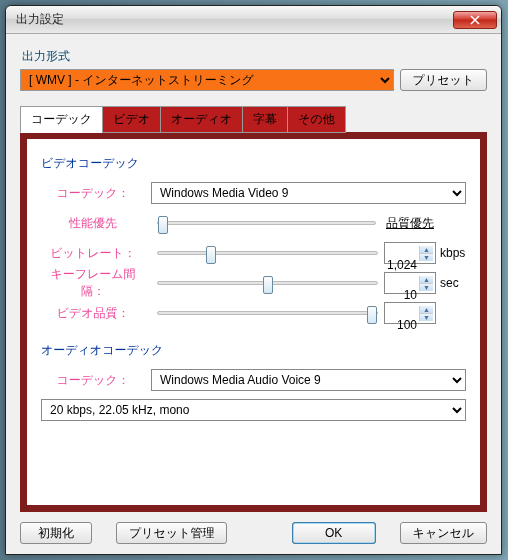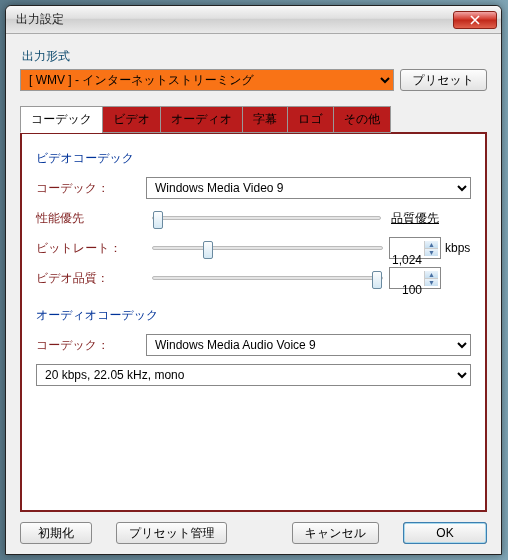--- a/index.html
+++ b/index.html
@@ -11,25 +11,25 @@
 .close-btn svg { width: 10px; height: 10px; }
 .client { flex: 1; padding: 10px 14px 10px 14px; display: flex; flex-direction: column; background: #f0f0f0; }
 .section-label { margin: 4px 0 4px 2px; color: #0c4a6e; }
 .row { display: flex; align-items: center; gap: 6px; }
 select.main-select { flex: 1; height: 22px; border: 1px solid #999; background: #f97316; padding: 0 4px; }
 .btn { height: 22px; padding: 0 12px; background: linear-gradient(to bottom, #fdfdfd, #e3e3e3); border: 1px solid #8a8a8a; border-radius: 3px; cursor: pointer; display: flex; align-items: center; justify-content: center; min-width: 72px; text-align: center; }
 .btn.default { outline: 1px solid #3c7fb1; outline-offset: -1px; box-shadow: inset 0 0 0 1px #a8d8eb; }
 .tabstrip { display: flex; margin-top: 14px; position: relative; top: 1px; z-index: 2; }
 .tab { padding: 4px 10px; border: 1px solid #999; background: #b91c1c; margin-right: -1px; cursor: pointer; }
 .tab.active { background: #fff; border-bottom: 1px solid #fff; }
-.tabpanel { flex: 1; border: 2px solid #7f1d1d; background: #fff; padding: 16px 14px; position: relative; z-index: 1; }
+.tabpanel { flex: 1; border: 7px solid #7f1d1d; background: #fff; padding: 16px 14px; position: relative; z-index: 1; }
 .group { margin-bottom: 18px; }
 .group-title { color: #003399; margin-bottom: 10px; }
 .field-row { display: flex; align-items: center; margin-bottom: 8px; height: 22px; }
-.field-label { width: 110px; text-align: left; padding-right: 6px; color: #7f1d1d; }
+.field-label { width: 110px; text-align: center; padding-right: 6px; color: #ec4899; }
 .field-select { flex: 1; height: 22px; border: 1px solid #888; background: #fff; padding: 0 4px; }
 .slider-wrap { flex: 1; display: flex; align-items: center; padding: 0 6px; position: relative; }
 .slider-track { flex: 1; height: 4px; background: #e4e4e4; border: 1px solid #bbb; border-radius: 2px; position: relative; }
 .slider-thumb { position: absolute; top: -6px; width: 10px; height: 18px; background: linear-gradient(to bottom, #fdfdfd, #d4e8f4); border: 1px solid #6a8aa0; border-radius: 2px; cursor: pointer; }
 .right-label { width: 54px; text-align: left; padding-left: 4px; text-decoration: underline; }
 .num-input { width: 52px; height: 22px; border: 1px solid #888; text-align: right; padding: 0 2px; display: flex; align-items: center; }
 .num-input span { flex: 1; text-align: right; padding-right: 2px; margin-top: 24px; }
 .spinner { width: 14px; display: flex; flex-direction: column; border-left: 1px solid #ccc; }
 .spinner div { flex: 1; background: linear-gradient(to bottom, #eaf3fb, #c7dff0); display: flex; align-items: center; justify-content: center; cursor: pointer; font-size: 7px; color: #4a71a3; }
 .spinner div:first-child { border-bottom: 1px solid #ccc; }
@@ -58,21 +58,20 @@
       <button class="btn">
           <span>プリセット</span>
         </button>
     </div>
 
     <div class="tabstrip">
       <div class="tab active"><span>コーデック</span></div>
       <div class="tab"><span>ビデオ</span></div>
       <div class="tab"><span>オーディオ</span></div>
       <div class="tab"><span>字幕</span></div>
-      <div class="tab"><span>ロゴ</span></div>
       <div class="tab"><span>その他</span></div>
     </div>
 
     <div class="tabpanel">
       <div class="group">
         <div class="group-title">ビデオコーデック</div>
 
         <div class="field-row">
           <div class="field-label">コーデック：</div>
           <select class="field-select"><option>Windows Media Video 9</option></select>
@@ -99,20 +98,36 @@
           <div class="num-input">
             <span>1,024</span>
             <div class="spinner">
                 <div>▲</div>
                 <div>▼</div>
               </div>
           </div>
           <div class="unit">kbps</div>
         </div>
 
+        <div class="field-row">
+          <div class="field-label">キーフレーム間隔：</div>
+          <div class="slider-wrap">
+            <div class="slider-track">
+                <div class="slider-thumb" style="left:48%"></div>
+              </div>
+          </div>
+          <div class="num-input">
+            <span>10</span>
+            <div class="spinner">
+                <div>▲</div>
+                <div>▼</div>
+              </div>
+          </div>
+          <div class="unit">sec</div>
+        </div>
 
         <div class="field-row">
           <div class="field-label">ビデオ品質：</div>
           <div class="slider-wrap">
             <div class="slider-track">
                 <div class="slider-thumb" style="left:calc(100% - 10px)"></div>
               </div>
           </div>
           <div class="num-input">
             <span>100</span>
@@ -138,21 +153,21 @@
     </div>
 
     <div class="bottom-bar">
       <button class="btn">
           <span>初期化</span>
         </button>
       <button class="btn" style="min-width:90px">
           <span>プリセット管理</span>
         </button>
       <div class="spacer"></div>
+      <button class="btn default" style="min-width:84px">
+          <span>OK</span>
+        </button>
       <button class="btn">
           <span>キャンセル</span>
-        </button>
-      <button class="btn default" style="min-width:84px">
-          <span>OK</span>
         </button>
     </div>
   </div>
 </div>
 
 </body></html>

